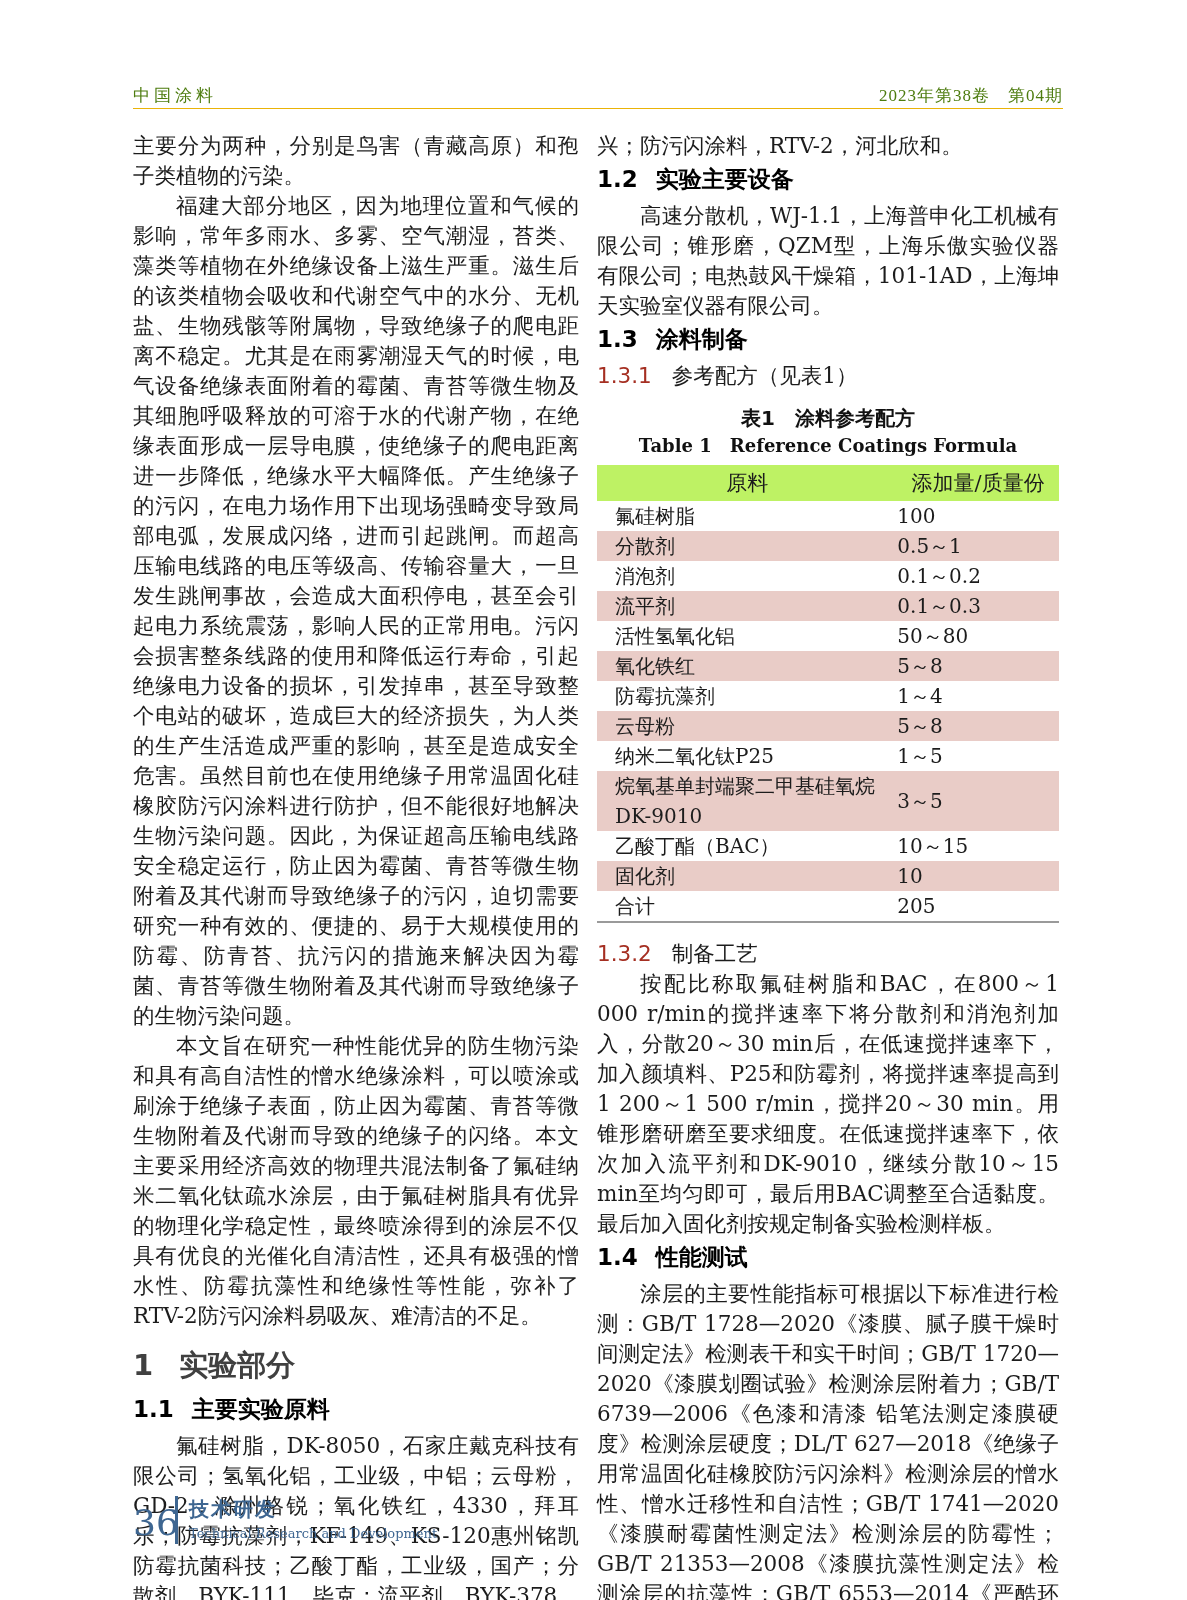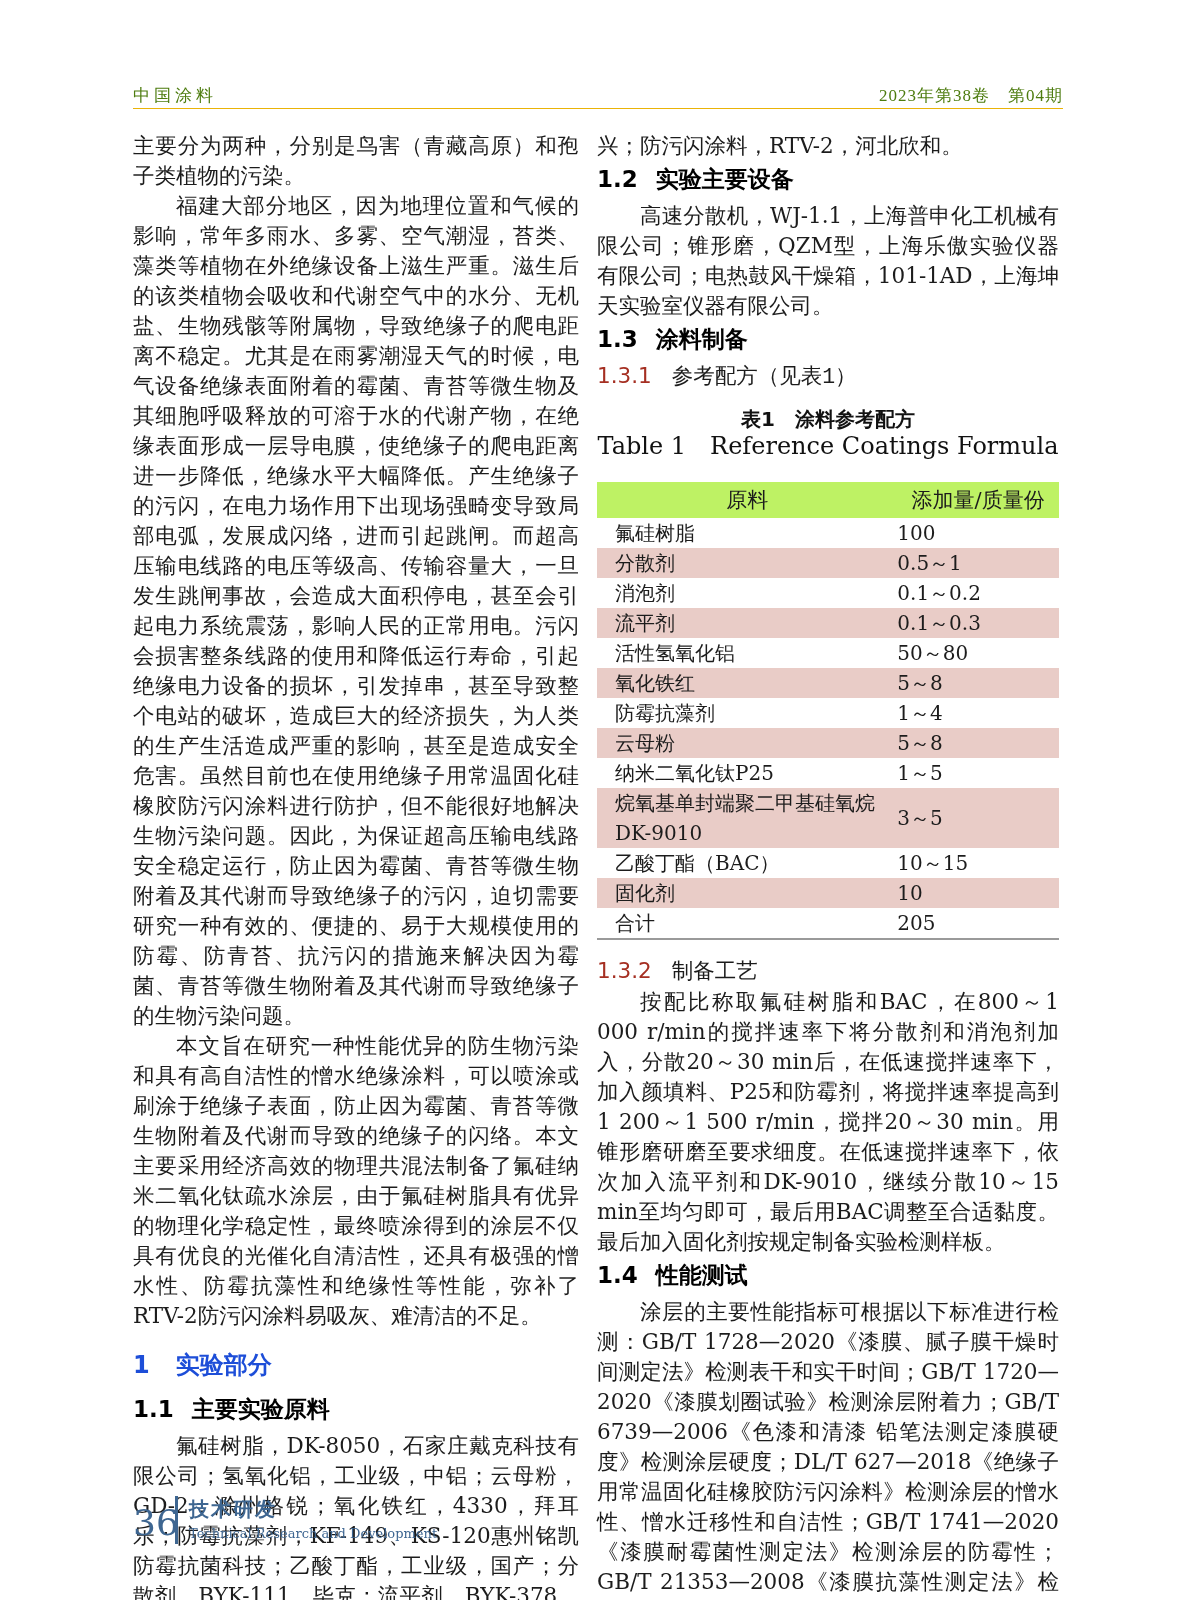--- a/index.html
+++ b/index.html
@@ -15,36 +15,36 @@
 
   
   .col{position:absolute;top:131px;font-size:21.5px;line-height:30px;
        text-align:justify;text-justify:inter-ideograph;}
   .col-left{left:133px;width:446px;}
   .col-right{left:597px;width:462px;}
   .para{margin:0;}
   .para.indent{text-indent:2em;}
 
   
-  .h-sec1{margin:16px 0 10px 0;color:#1d4ed8;font-family:"DejaVu Sans","Liberation Sans",sans-serif;
-          font-weight:bold;font-size:24px;line-height:36px;text-align:left;}
+  .h-sec1{margin:16px 0 10px 0;color:#404040;font-family:"DejaVu Sans","Liberation Sans",sans-serif;
+          font-weight:bold;font-size:29px;line-height:36px;text-align:left;}
   .h-sec1 .num{margin-right:26px;}
   .h-sec2{margin:2px 0 6px 0;color:#000000;font-family:"DejaVu Sans","Liberation Sans",sans-serif;
           font-weight:bold;font-size:23px;line-height:32px;text-align:left;}
   .h-sec2 .num{margin-right:18px;}
   .h-sec3{margin:0;line-height:30px;font-size:21.5px;text-align:left;}
   .h-sec3 .num{color:#a52f22;font-family:"DejaVu Sans","Liberation Sans",sans-serif;margin-right:20px;}
-  .h-sec3 .ttl{color:#1c1c1c;font-family:Liberation Mono, monospace;}
+  .h-sec3 .ttl{color:#1c1c1c;}
 
   
   .tbl-wrap{margin:14px 0 16px 0;}
   .tbl-title-zh{text-align:center;font-family:"DejaVu Sans","Liberation Sans",sans-serif;
                 font-weight:bold;font-size:20px;line-height:27px;color:#111;}
   .tbl-title-en{text-align:center;font-family:"DejaVu Serif","Liberation Serif",serif;
-                font-weight:normal;font-size:24px;line-height:27px;color:#111;margin-bottom:22px;}
+                font-weight:bold;font-size:18px;line-height:27px;color:#111;margin-bottom:6px;}
   table.formula{width:100%;border-collapse:collapse;table-layout:fixed;
                 font-size:20px;border-bottom:2px solid #9a9a9a;}
   table.formula th{background:#bef264;font-weight:normal;font-size:21px;
                    height:36px;padding:0;text-align:center;}
   table.formula td{height:28px;padding:0;}
   table.formula td.c1{text-align:left;padding-left:18px;}
   table.formula td.c2{}
   table.formula tbody tr:nth-child(even){background:#e9ccc7;}
   col.c1{width:65%;} col.c2{width:35%;}
 

